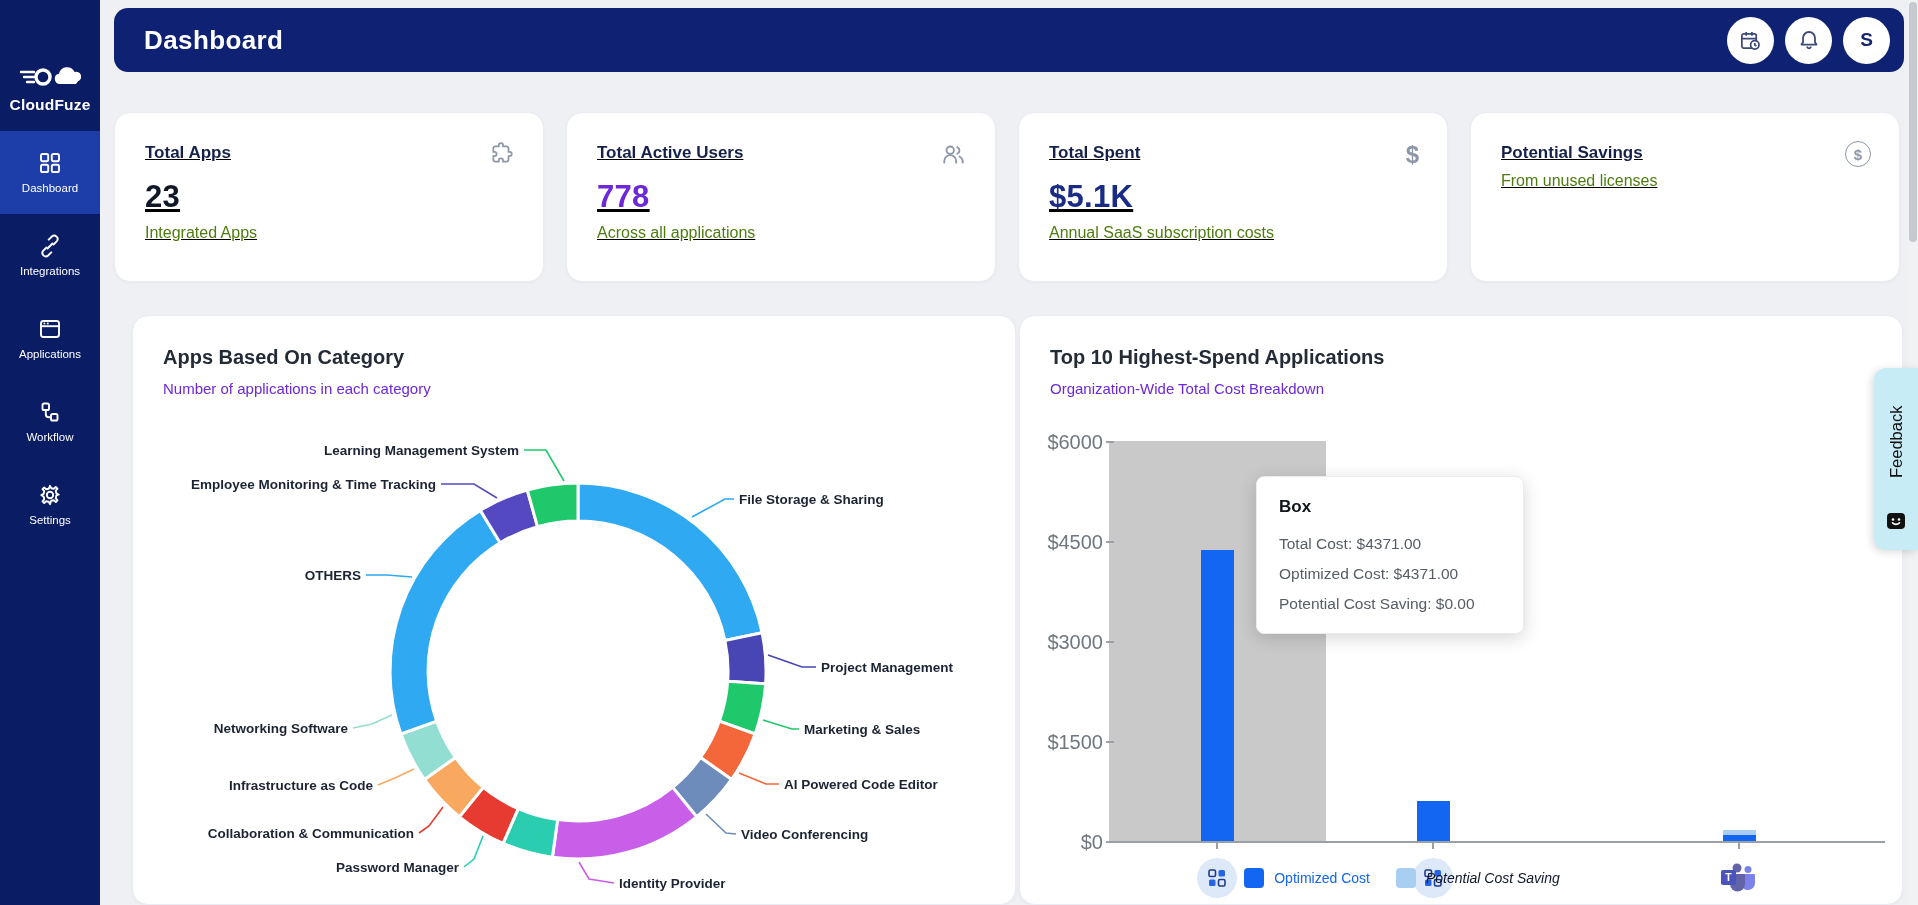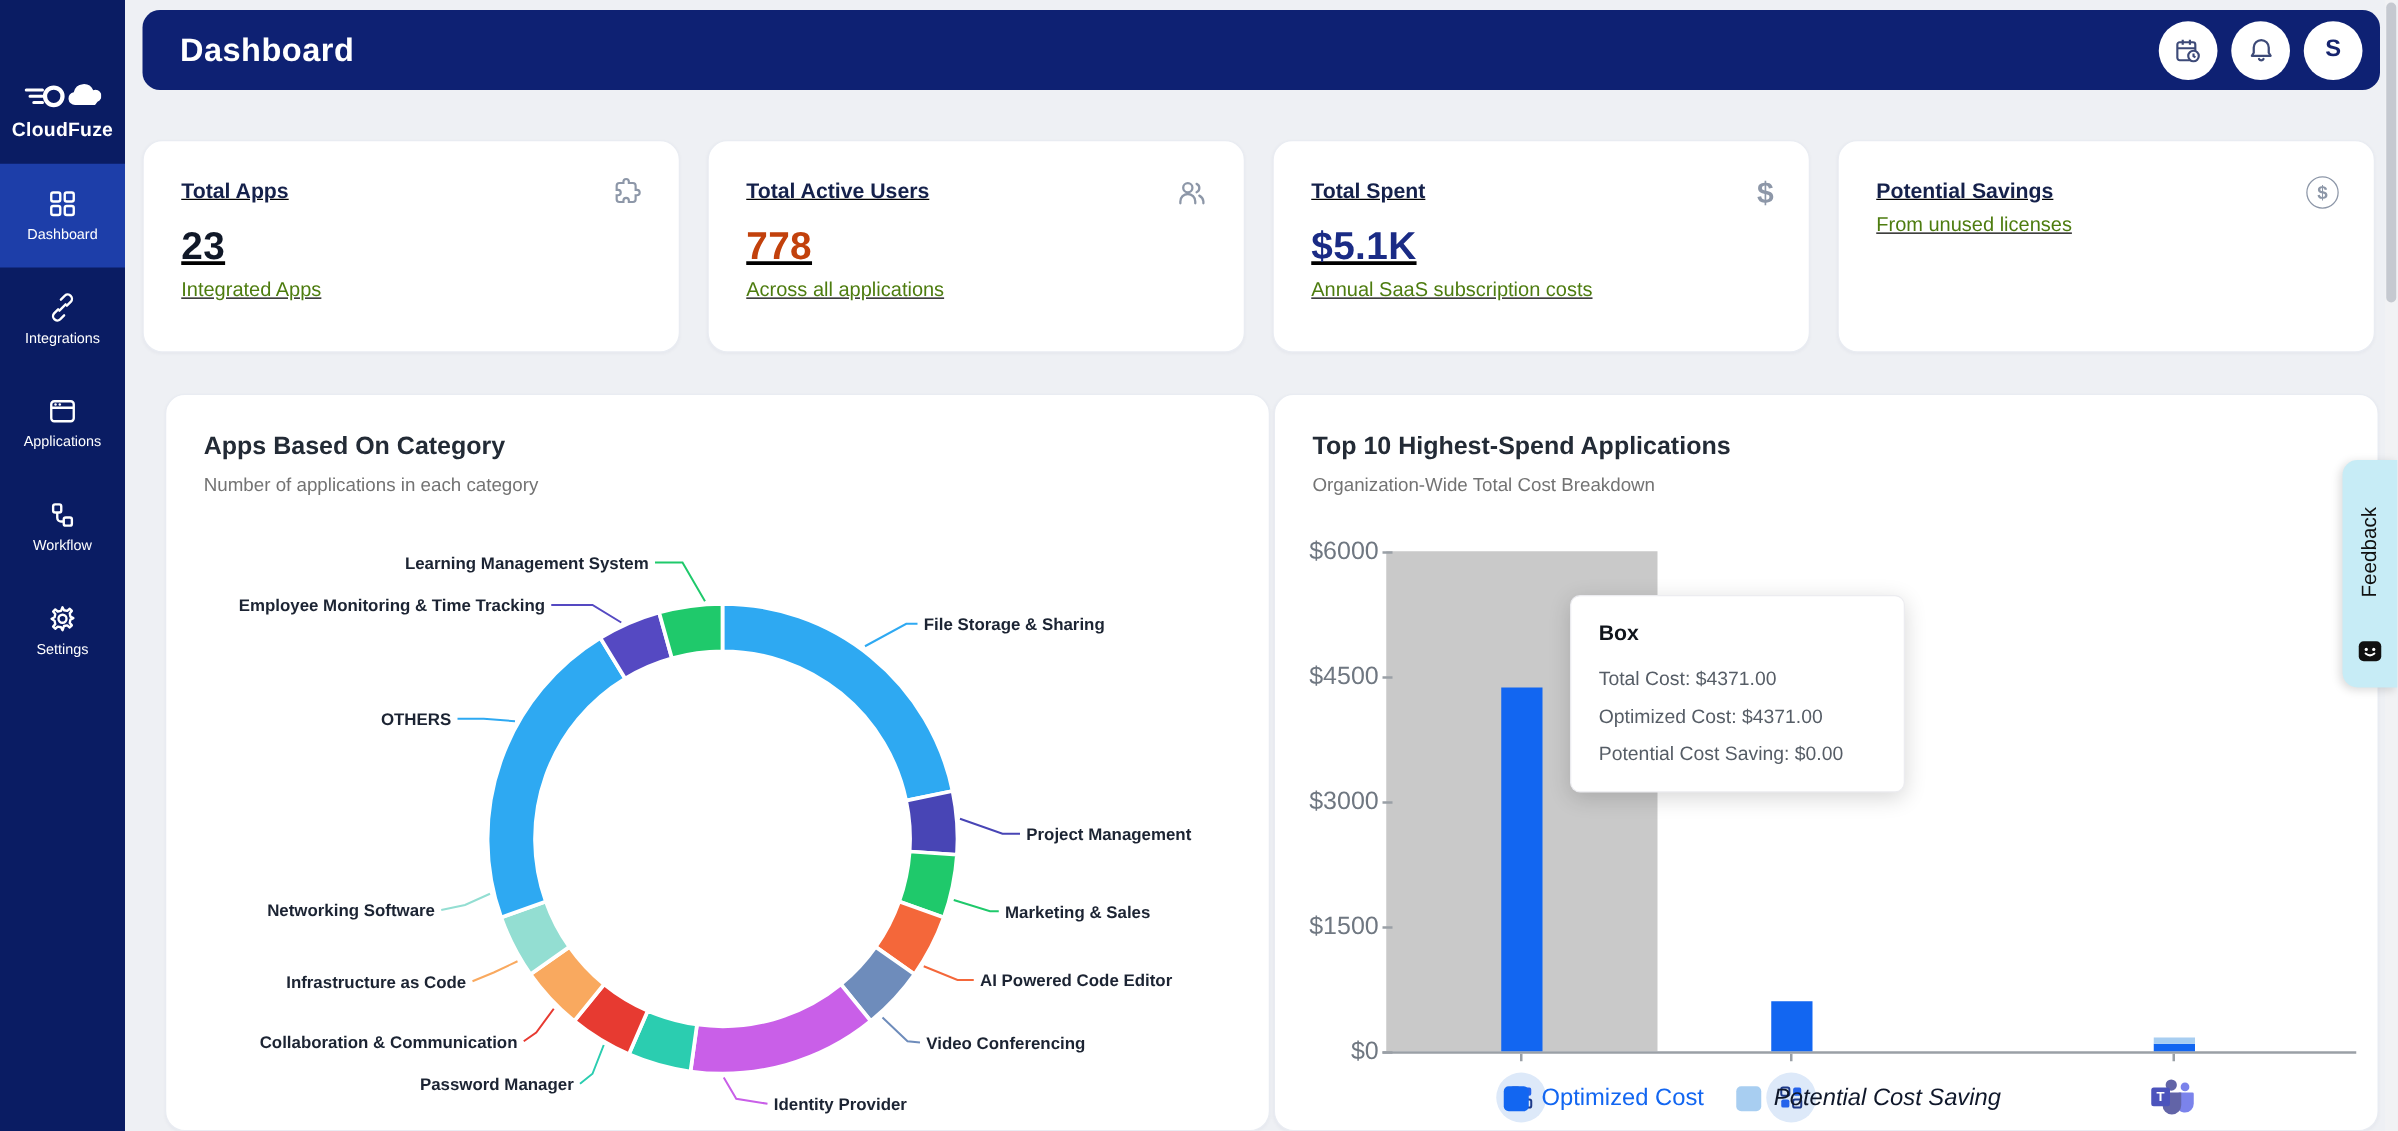--- a/index.html
+++ b/index.html
@@ -34,37 +34,37 @@
   .dollar-glyph{font-size:24px;color:#8d97a8;font-weight:600;}
   .dollar-circle{width:26px;height:26px;border:1.8px solid #8d97a8;border-radius:50%;display:flex;align-items:center;justify-content:center;
     font-size:15px;color:#8d97a8;font-weight:bold;box-sizing:border-box;}
 
   
   .panel{position:absolute;top:315px;width:884px;height:590px;background:#fff;border:1px solid #e9ecf2;border-radius:16px;
     box-sizing:border-box;box-shadow:0 1px 3px rgba(20,30,70,.04);}
   .panel-donut{left:132px;}
   .panel-bars{left:1019px;}
   .panel-title{position:absolute;left:30px;top:30px;font-size:20px;font-weight:600;color:#232b36;}
-  .panel-sub{position:absolute;left:30px;top:64px;font-size:15px;color:#737373;}
+  .panel-sub{position:absolute;left:30px;top:64px;font-size:15px;color:#6d28d9;}
 
   
   #donut-svg{position:absolute;left:0;top:0;}
   .donut-label{font-family:"Liberation Sans",sans-serif;font-size:13.5px;font-weight:700;fill:#1c2433;}
 
   
   .bar-plot{position:absolute;left:0;top:0;width:884px;height:590px;}
   .y-tick-label{position:absolute;font-size:20px;color:#6f7781;white-space:nowrap;transform:translateY(-50%);}
   .tickmark{position:absolute;background:#9aa0a6;}
   .axis-line{position:absolute;left:86px;top:525px;width:779px;height:2px;background:#9aa0a6;}
   .hover-band{position:absolute;left:89px;top:125px;width:217px;height:400px;background:#c9c9c9;}
   .bar{position:absolute;}
   .app-chip{width:40px;height:40px;border-radius:50%;background:#dde9f9;display:flex;align-items:center;justify-content:center;}
   .x-icon{position:absolute;top:542px;width:40px;height:40px;display:flex;align-items:center;justify-content:center;}
   .legend{position:absolute;left:0;top:552px;width:764px;display:flex;justify-content:center;gap:26px;align-items:center;}
-  .legend-item{display:flex;align-items:center;gap:10px;font-size:19px;cursor:pointer;}
+  .legend-item{display:flex;align-items:center;gap:10px;font-size:14px;cursor:pointer;}
   .legend-marker{width:20px;height:20px;border-radius:4px;display:inline-block;}
 
   
   .tooltip{position:absolute;left:236px;top:160px;width:268px;height:158px;background:#fff;border:1px solid #ececf0;border-radius:8px;
     box-shadow:0 4px 18px rgba(0,0,0,.16);box-sizing:border-box;padding:20px 22px;z-index:6;}
   .tooltip-title{font-size:17px;font-weight:bold;color:#10151c;margin-bottom:12px;}
   .tooltip-row{font-size:15.5px;color:#565d66;line-height:30px;white-space:nowrap;}
 
   
   .feedback-tab{position:absolute;right:0;top:368px;width:44px;height:182px;background:#c7ecf6;border-radius:12px 0 0 12px;
@@ -192,21 +192,21 @@
 
     <div class="stat-card">
       <div class="stat-title">Total Active Users</div>
       <span class="stat-icon">
         <svg width="27" height="26" viewBox="0 0 24 24" fill="none" stroke="#8d97a8" stroke-width="1.7" stroke-linecap="round">
           <circle cx="9" cy="8.5" r="3.4"></circle>
           <path d="M3.5 20 v-1.4 a5.5 5.5 0 0 1 11 0 V20"></path>
           <path d="M15.5 5.6 a3.4 3.4 0 0 1 0 6.2 M17.5 14.3 a5.5 5.5 0 0 1 3 4.3 V20"></path>
         </svg>
       </span>
-      <div class="stat-value" style="color: #c2410c;">778</div>
+      <div class="stat-value" style="color: #6d28d9;">778</div>
       <div class="stat-sub">Across all applications</div>
     </div>
 
     <div class="stat-card">
       <div class="stat-title">Total Spent</div>
       <span class="stat-icon dollar-glyph">$</span>
       <div class="stat-value" style="color: rgb(26, 43, 133);">$5.1K</div>
       <div class="stat-sub">Annual SaaS subscription costs</div>
     </div>
 

